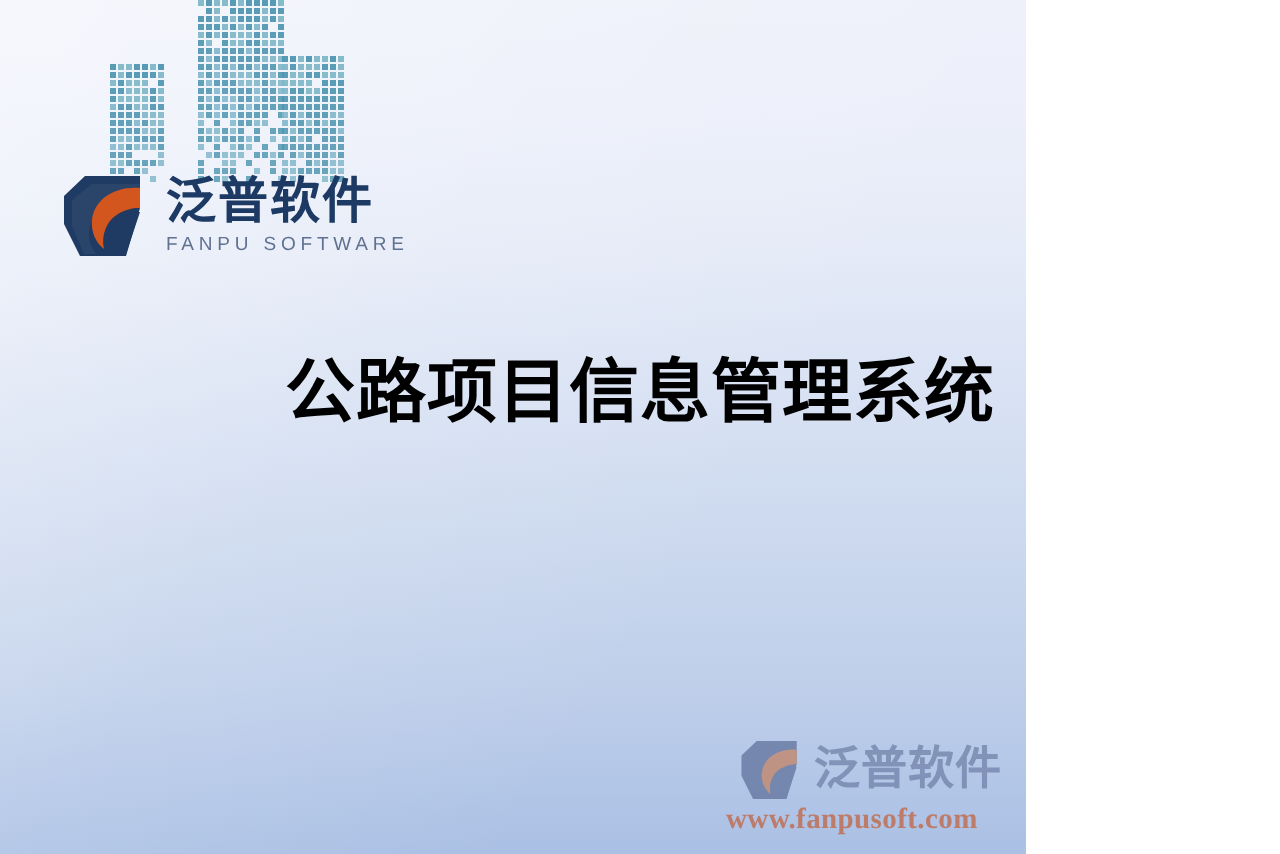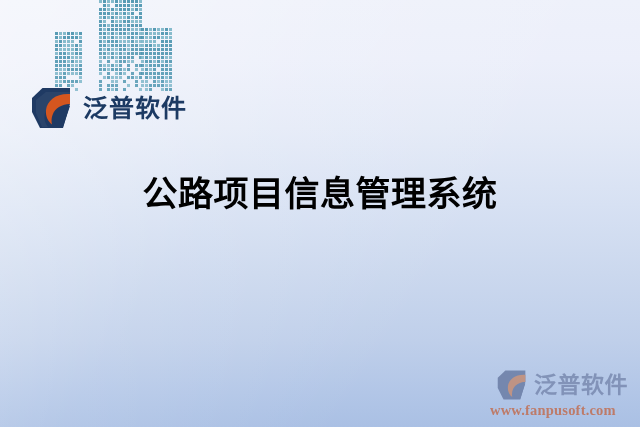--- a/index.html
+++ b/index.html
@@ -7,21 +7,21 @@
     margin: 0;
     padding: 0;
   }
   body {
     font-family: "Liberation Sans", "DejaVu Sans", sans-serif;
     background: #ffffff;
   }
 
   #banner {
     position: relative;
-    width: 640px;
+    width: 513px;
     height: 427px;
     overflow: hidden;
     
     background:
       linear-gradient(to bottom,
         #eef1fa 0%,
         #eceffa 14%,
         #e4eaf7 30%,
         #d7e1f3 48%,
         #cbd8ee 64%,
@@ -76,21 +76,21 @@
   }
 
   
   #headline {
     position: absolute;
     left: 0;
     top: 172px;
     width: 640px;
     text-align: center;
     color: #000000;
-    font-family: Liberation Mono, monospace;
+    font-family: Liberation Serif, serif;
     font-weight: 700;
     font-size: 35px;
     line-height: 50px;
     letter-spacing: 0.5px;
   }
   #headline .hl-line { display: block; white-space: nowrap; }
 
   
   #watermark {
     position: absolute;
@@ -629,20 +629,21 @@
 
   <div id="brand">
     <svg id="brand-mark" viewBox="0 0 46 44" xmlns="http://www.w3.org/2000/svg" aria-hidden="true">
       <path d="M12.5 2 L40 2 L40 18 L33 42 L10 42 L2 26 L2 12 Z" fill="#1f3a63"></path>
       <path d="M16 6 L40 6 L40 17 C32 14 22 16 17 23 C13 29 14 36 18 41 L12 41 L6 27 L6 14 Z" fill="#ffffff" opacity="0.05"></path>
       <path d="M40 8 C27 7 17 14 16 24 C15.4 30 18 35.5 22 38.5 C20.5 32 23 24.5 29 21 C33 18.6 37 17.8 40 18 Z" fill="#d4561f"></path>
       <path d="M40 20 C33 20 27 24 25 30 C23.6 34.2 24.6 38.4 27 41 L33 41 Z" fill="#1f3a63"></path>
     </svg>
     <span class="brand-words">
       <span class="brand-cn">泛普软件</span>
+      <span class="brand-en">FANPU SOFTWARE</span>
     </span>
   </div>
 
   <div id="headline">
     <span class="hl-line">公路项目信息管理系统</span>
   </div>
 
   <div id="watermark">
     <div class="wm-top">
       <svg id="wm-mark" viewBox="0 0 46 44" xmlns="http://www.w3.org/2000/svg" aria-hidden="true">

